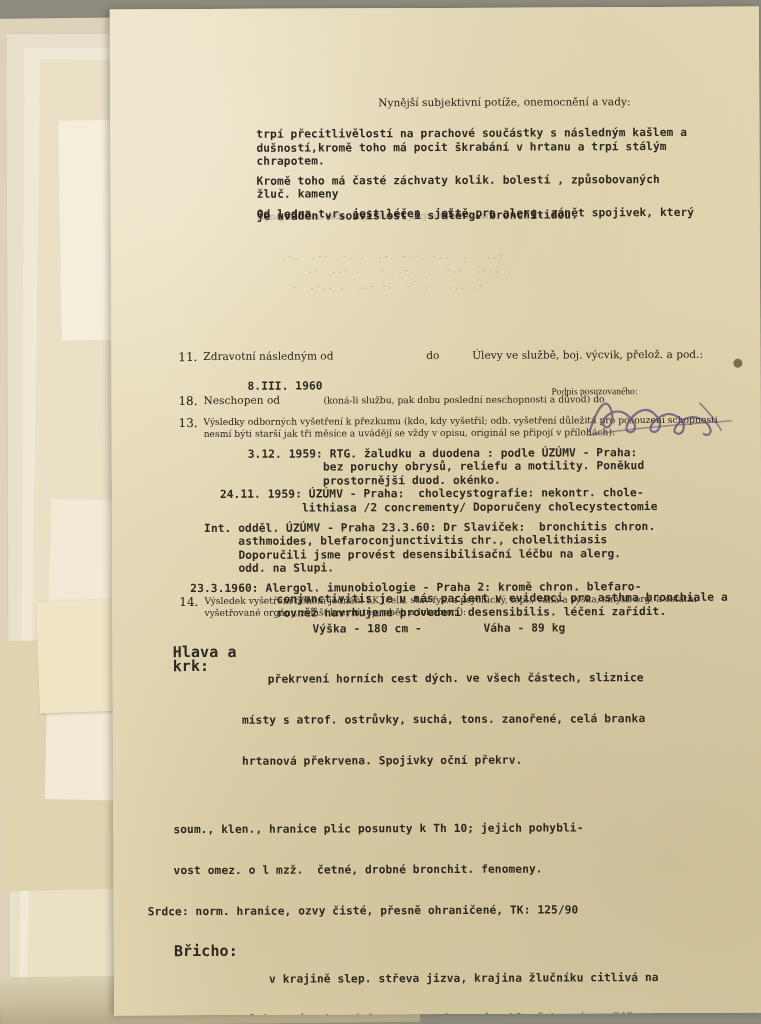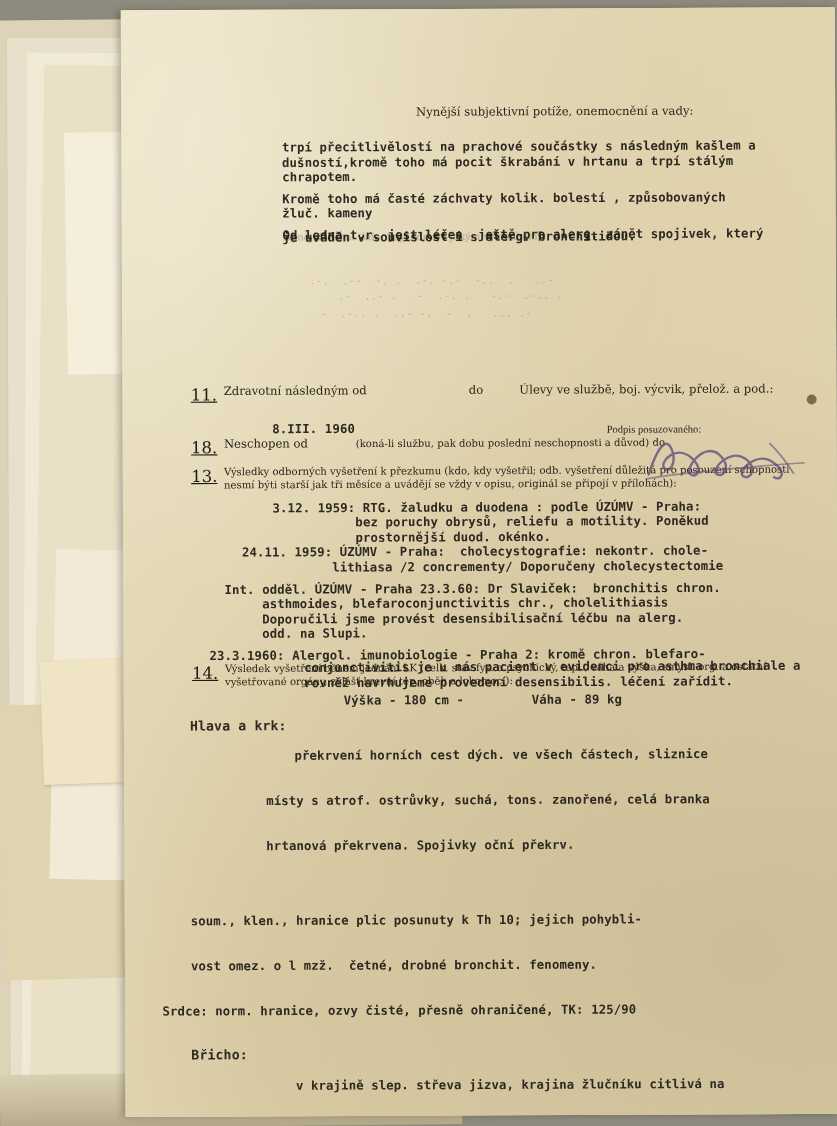--- a/index.html
+++ b/index.html
@@ -127,22 +127,21 @@
   .numrow {
     display: flex;
     margin-top: 10px;
   }
   .num {
     width: 26px;
     flex: 0 0 26px;
     text-align: right;
     padding-right: 6px;
     font-family: "DejaVu Serif", serif;
-    font-size: 15px;
-    text-decoration: underline;
+    font-size: 12px;
   }
   .numbody { flex: 1 1 auto; }
 
   .typed-indent-1 { margin-left: 76px; }
   .typed-indent-3 { margin-left: 140px; }
 
   .ghost {
     position:absolute;
     opacity:.16;
     font-family:"DejaVu Sans Mono", monospace;
@@ -151,21 +150,21 @@
     color:#111;
     white-space: pre;
   }
 
   .left-col {
     display:flex;
   }
   .lbl {
     flex: 0 0 95px;
     font-family:"DejaVu Sans Mono", monospace;
-    font-size: 12px;
+    font-size: 15px;
     line-height: 13.6px;
   }
   .val {
     flex: 1 1 auto;
     font-family:"DejaVu Sans Mono", monospace;
     font-size: 11.2px;
     line-height: 13.6px;
     white-space: pre-wrap;
   }
   .spacer-8 { height: 8px; }

